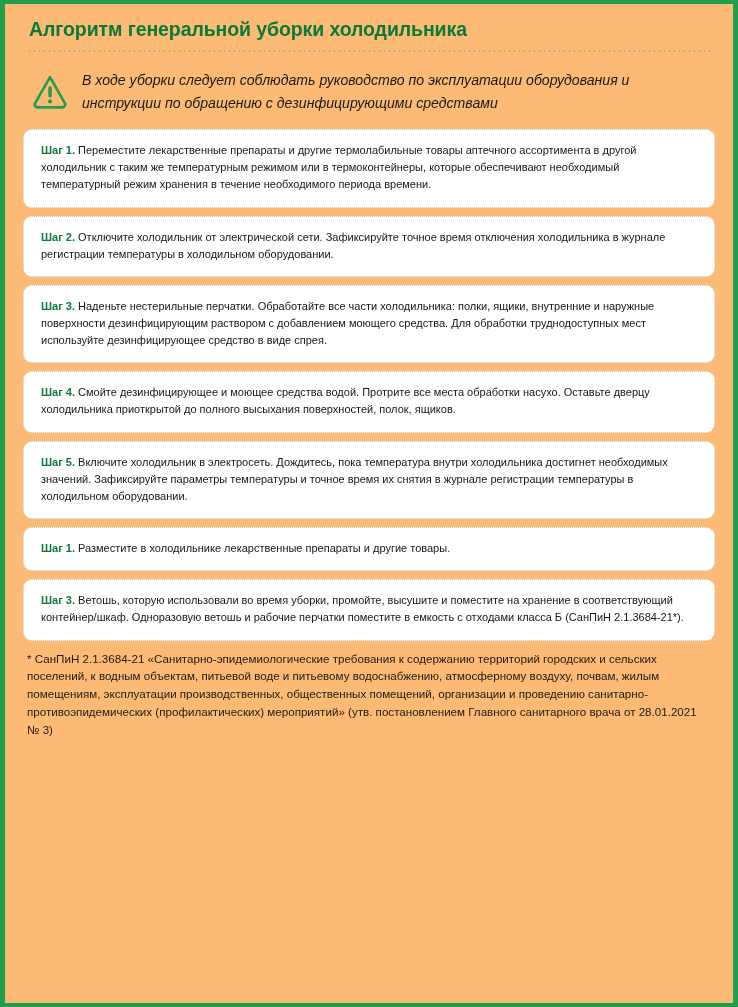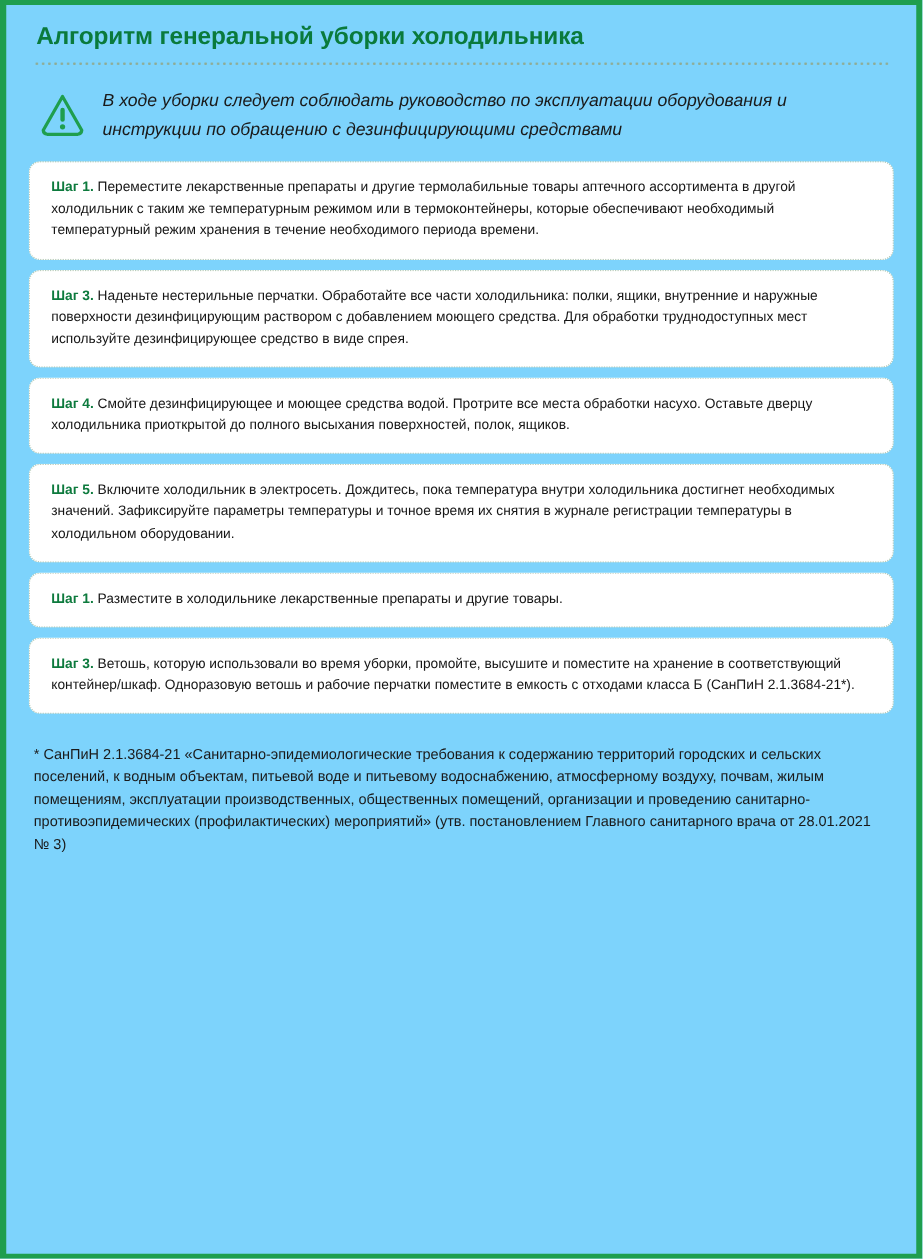--- a/index.html
+++ b/index.html
@@ -6,21 +6,21 @@
     margin: 0;
     padding: 0;
     background: #ffffff;
   }
 
   #page {
     position: relative;
     width: 738px;
     height: 1007px;
     box-sizing: border-box;
-    background: #7dd3fc;
+    background: #fdba74;
     border-left: 5px solid #1f9e4e;
     border-right: 5px solid #1f9e4e;
     border-top: 4px solid #1f9e4e;
     border-bottom: 4px solid #1f9e4e;
     font-family: "Liberation Sans", "DejaVu Sans", sans-serif;
     overflow: hidden;
   }
 
   .inner {
     padding: 0 18px;
@@ -93,21 +93,21 @@
     margin: 0;
   }
 
   .step-label {
     font-weight: bold;
     color: #0d7a3d;
   }
 
   
   .footnote {
-    margin-top: 24px;
+    margin-top: 9px;
     padding: 0 8px 0 4px;
     font-size: 11.6px;
     line-height: 1.54;
     color: #1a1a1a;
   }
 </style>
 </head>
 <body>
 
 <div id="page">
@@ -127,20 +127,23 @@
       </span>
       <div class="note-text">В ходе уборки следует соблюдать руководство по эксплуатации оборудования и инструкции по обращению с дезинфицирующими средствами</div>
     </div>
 
     <div class="steps">
 
       <div class="step-box">
         <p class="step-text"><span class="step-label">Шаг 1.</span><span> Переместите лекарственные препараты и другие термолабильные товары аптечного ассортимента в другой холодильник с таким же температурным режимом или в термоконтейнеры, которые обеспечивают необходимый температурный режим хранения в течение необходимого периода времени.</span></p>
       </div>
 
+      <div class="step-box">
+        <p class="step-text"><span class="step-label">Шаг 2.</span><span> Отключите холодильник от электрической сети. Зафиксируйте точное время отключения холодильника в журнале регистрации температуры в холодильном оборудовании.</span></p>
+      </div>
 
       <div class="step-box">
         <p class="step-text"><span class="step-label">Шаг 3.</span><span> Наденьте нестерильные перчатки. Обработайте все части холодильника: полки, ящики, внутренние и наружные поверхности дезинфицирующим раствором с добавлением моющего средства. Для обработки труднодоступных мест используйте дезинфицирующее средство в виде спрея.</span></p>
       </div>
 
       <div class="step-box">
         <p class="step-text"><span class="step-label">Шаг 4.</span><span> Смойте дезинфицирующее и моющее средства водой. Протрите все места обработки насухо. Оставьте дверцу холодильника приоткрытой до полного высыхания поверхностей, полок, ящиков.</span></p>
       </div>
 
       <div class="step-box">

